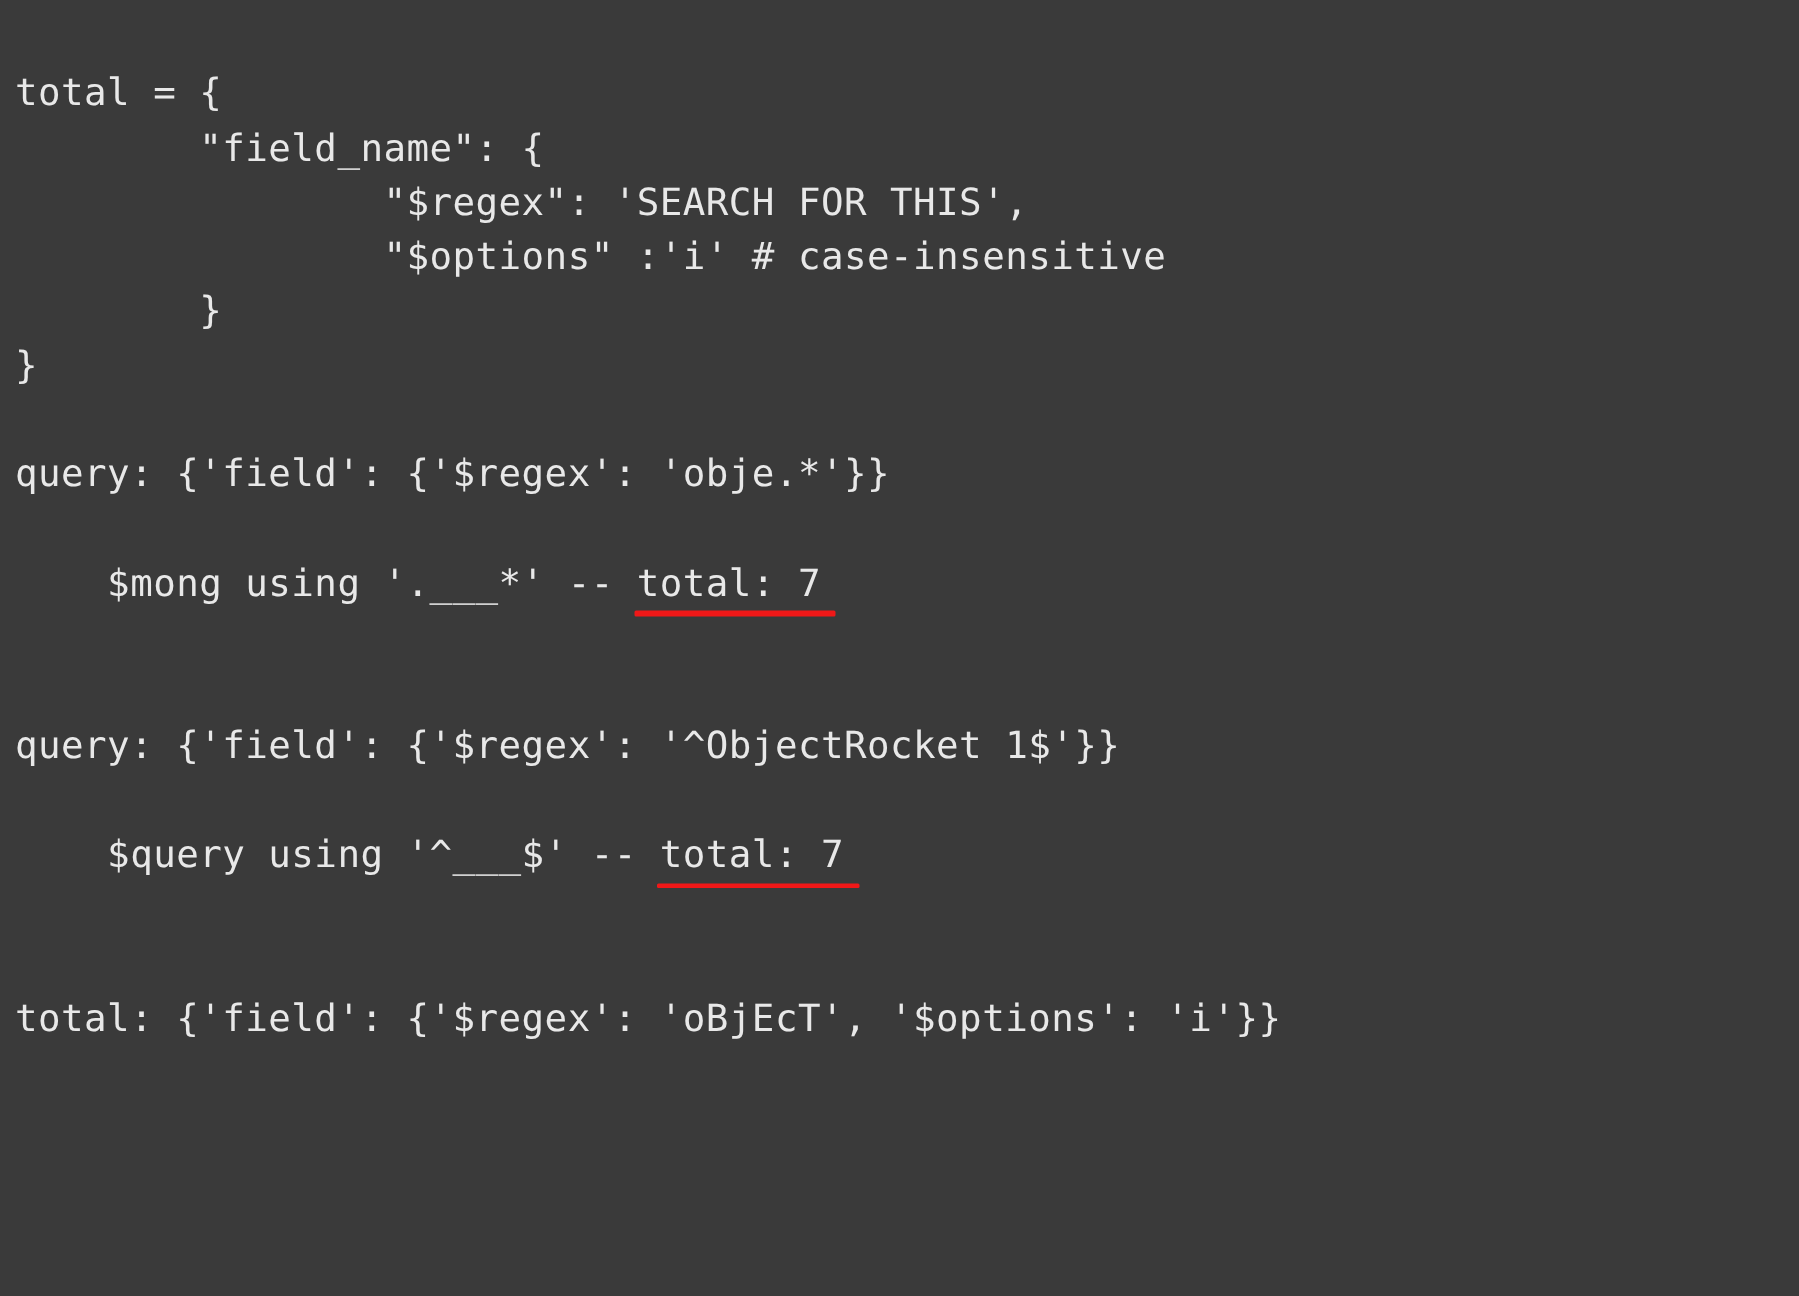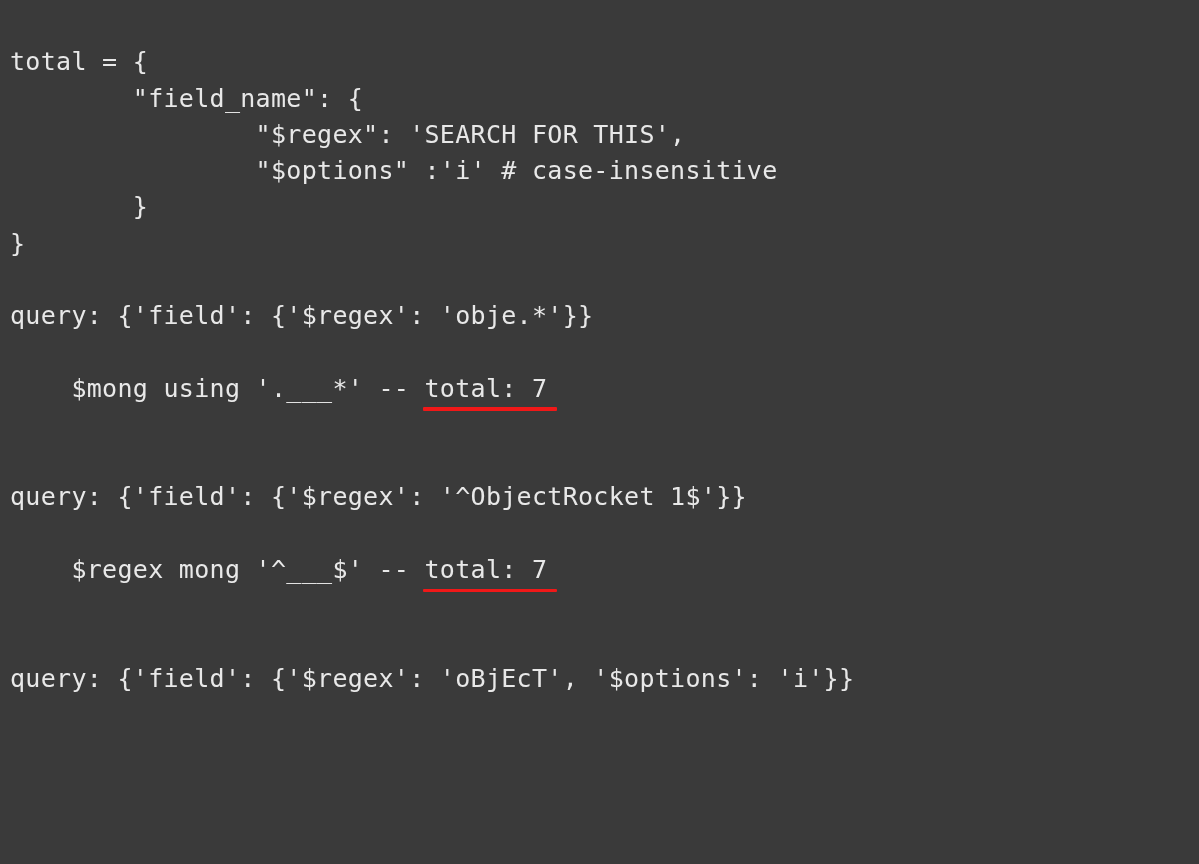--- a/index.html
+++ b/index.html
@@ -63,23 +63,23 @@
 
   <div class="line">query: {'field': {'$regex': 'obje.*'}}</div>
   <div class="line">
     <span>$mong using '.___*' -- </span><span class="underline-wrap"><span>total: 7</span><span class="red-line" style="left:-2px; right:-10px; bottom:-4px;"></span></span>
   </div>
 
   <div class="line">&nbsp;</div>
 
   <div class="line">query: {'field': {'$regex': '^ObjectRocket 1$'}}</div>
   <div class="line">
-    <span>$regex mong '^___$' -- </span><span class="underline-wrap"><span>total: 7</span><span class="red-line" style="left:-2px; right:-10px; bottom:-4px;"></span></span>
+    <span>$query using '^___$' -- </span><span class="underline-wrap"><span>total: 7</span><span class="red-line" style="left:-2px; right:-10px; bottom:-4px;"></span></span>
   </div>
 
   <div class="line">&nbsp;</div>
 
-  <div class="line">query: {'field': {'$regex': 'oBjEcT', '$options': 'i'}}</div>
+  <div class="line">total: {'field': {'$regex': 'oBjEcT', '$options': 'i'}}</div>
   <div class="line">
     
   </div>
 
 </div>
 
 </body></html>

